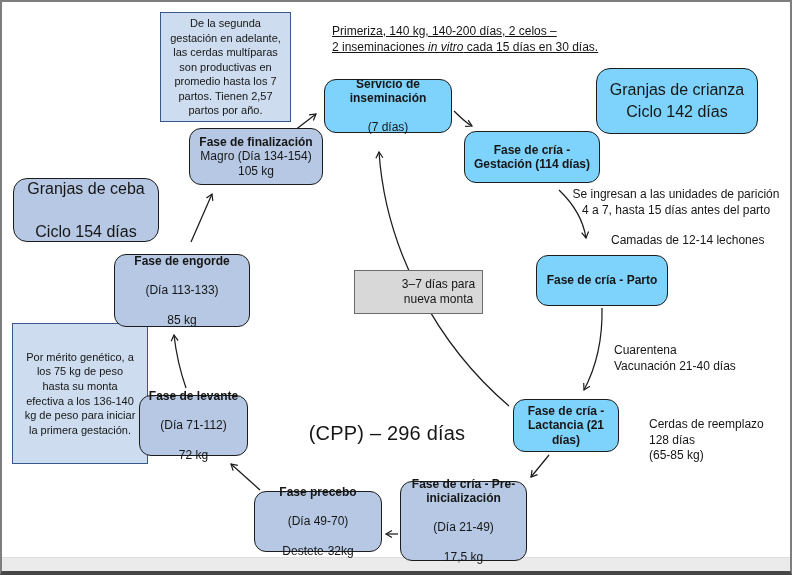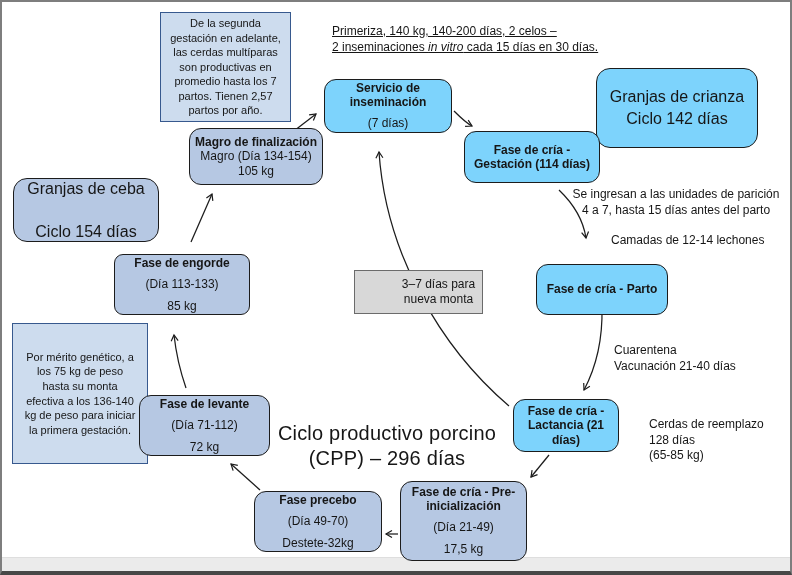--- a/index.html
+++ b/index.html
@@ -12,21 +12,21 @@
   #arrows{position:absolute;left:0;top:0;z-index:2;}
   .node{
     position:absolute;z-index:3;box-sizing:border-box;
     display:flex;flex-direction:column;justify-content:center;align-items:center;
     text-align:center;padding:2px 4px;
   }
   .round{border:1.8px solid #1c1c1c;border-radius:12px;}
   .blue{background:#b6c8e3;}
   .gray{background:#7dd3fc;}
   .name{font-weight:bold;font-size:12px;line-height:1.18;}
-  .detail{font-size:12px;line-height:1.15;margin-top:8px;}
+  .detail{font-size:12px;line-height:1.15;margin-top:16px;}
   .tight .detail{margin-top:1px;}
   .big{font-size:16px;line-height:1.35;font-weight:400;}
   .sq{
     border:1.8px solid #37598e;background:#cddcee;
     font-size:11px;line-height:1.32;padding:6px 9px;z-index:3;
   }
   .rect-plain{border:1.2px solid #6b6b6b;background:#d8d8d8;font-size:12px;line-height:1.25;border-radius:0;}
   .freetext{position:absolute;z-index:3;font-size:12px;line-height:1.3;}
   .center{text-align:center;}
   .title{
@@ -87,39 +87,38 @@
     <div>Vacunación 21-40 días</div>
   </div>
 
   <div class="freetext" style="left:647px;top:415px;">
     <div>Cerdas de reemplazo</div>
     <div>128 días</div>
     <div>(65-85 kg)</div>
   </div>
 
   <div class="title" style="left:240px;top:419px;width:290px;">
-    <div>Ciclo productivo porcino</div>
     <div>(CPP) – 296 días</div>
   </div>
 
   <div class="node round gray" style="left:322px;top:77px;width:128px;height:54px;">
     <div class="name">Servicio de inseminación</div>
     <div class="detail">(7 días)</div>
   </div>
 
-  <div class="node round gray big" style="left:594px;top:66px;width:162px;height:80px;border-radius:14px;">
+  <div class="node round gray big" style="left:594px;top:66px;width:162px;height:66px;border-radius:14px;">
     <div>Granjas de crianza</div>
     <div>Ciclo 142 días</div>
   </div>
 
   <div class="node round gray" style="left:462px;top:129px;width:136px;height:52px;">
     <div class="name">Fase de cría - Gestación (114 días)</div>
   </div>
 
-  <div class="node round gray" style="left:534px;top:262px;width:132px;height:51px;text-align:right;">
+  <div class="node round gray" style="left:534px;top:253px;width:132px;height:51px;text-align:right;">
     <div class="name">Fase de cría - Parto</div>
   </div>
 
   <div class="node round gray" style="left:511px;top:397px;width:106px;height:53px;">
     <div class="name">Fase de cría - Lactancia (21 días)</div>
   </div>
 
   <div class="node rect-plain" style="left:352px;top:268px;width:129px;height:44px;padding-left:44px;">
     <span>3–7 días para nueva monta</span>
   </div>
@@ -129,36 +128,36 @@
     <div class="detail">(Día 21-49)</div>
     <div class="detail">17,5 kg</div>
   </div>
 
   <div class="node round blue" style="left:252px;top:489px;width:128px;height:61px;">
     <div class="name">Fase precebo</div>
     <div class="detail">(Día 49-70)</div>
     <div class="detail">Destete-32kg</div>
   </div>
 
-  <div class="node round blue" style="left:137px;top:393px;width:131px;height:61px;">
+  <div class="node round blue" style="left:137px;top:393px;width:109px;height:61px;">
     <div class="name">Fase de levante</div>
     <div class="detail">(Día 71-112)</div>
     <div class="detail">72 kg</div>
   </div>
 
-  <div class="node round blue" style="left:112px;top:252px;width:136px;height:61px;border-radius:9px;">
+  <div class="node round blue" style="left:112px;top:252px;width:136px;height:73px;">
     <div class="name">Fase de engorde</div>
     <div class="detail">(Día 113-133)</div>
     <div class="detail">85 kg</div>
   </div>
 
   <div class="node round blue big" style="left:11px;top:176px;width:146px;height:64px;border-radius:14px;gap:21px;">
     <div>Granjas de ceba</div>
     <div>Ciclo 154 días</div>
   </div>
 
   <div class="node round blue tight" style="left:187px;top:126px;width:134px;height:57px;">
-    <div class="name">Magro de finalización</div>
+    <div class="name">Fase de finalización</div>
     <div class="detail">Magro (Día 134-154)</div>
     <div class="detail">105 kg</div>
   </div>
 
 </div>
 
 </body></html>

